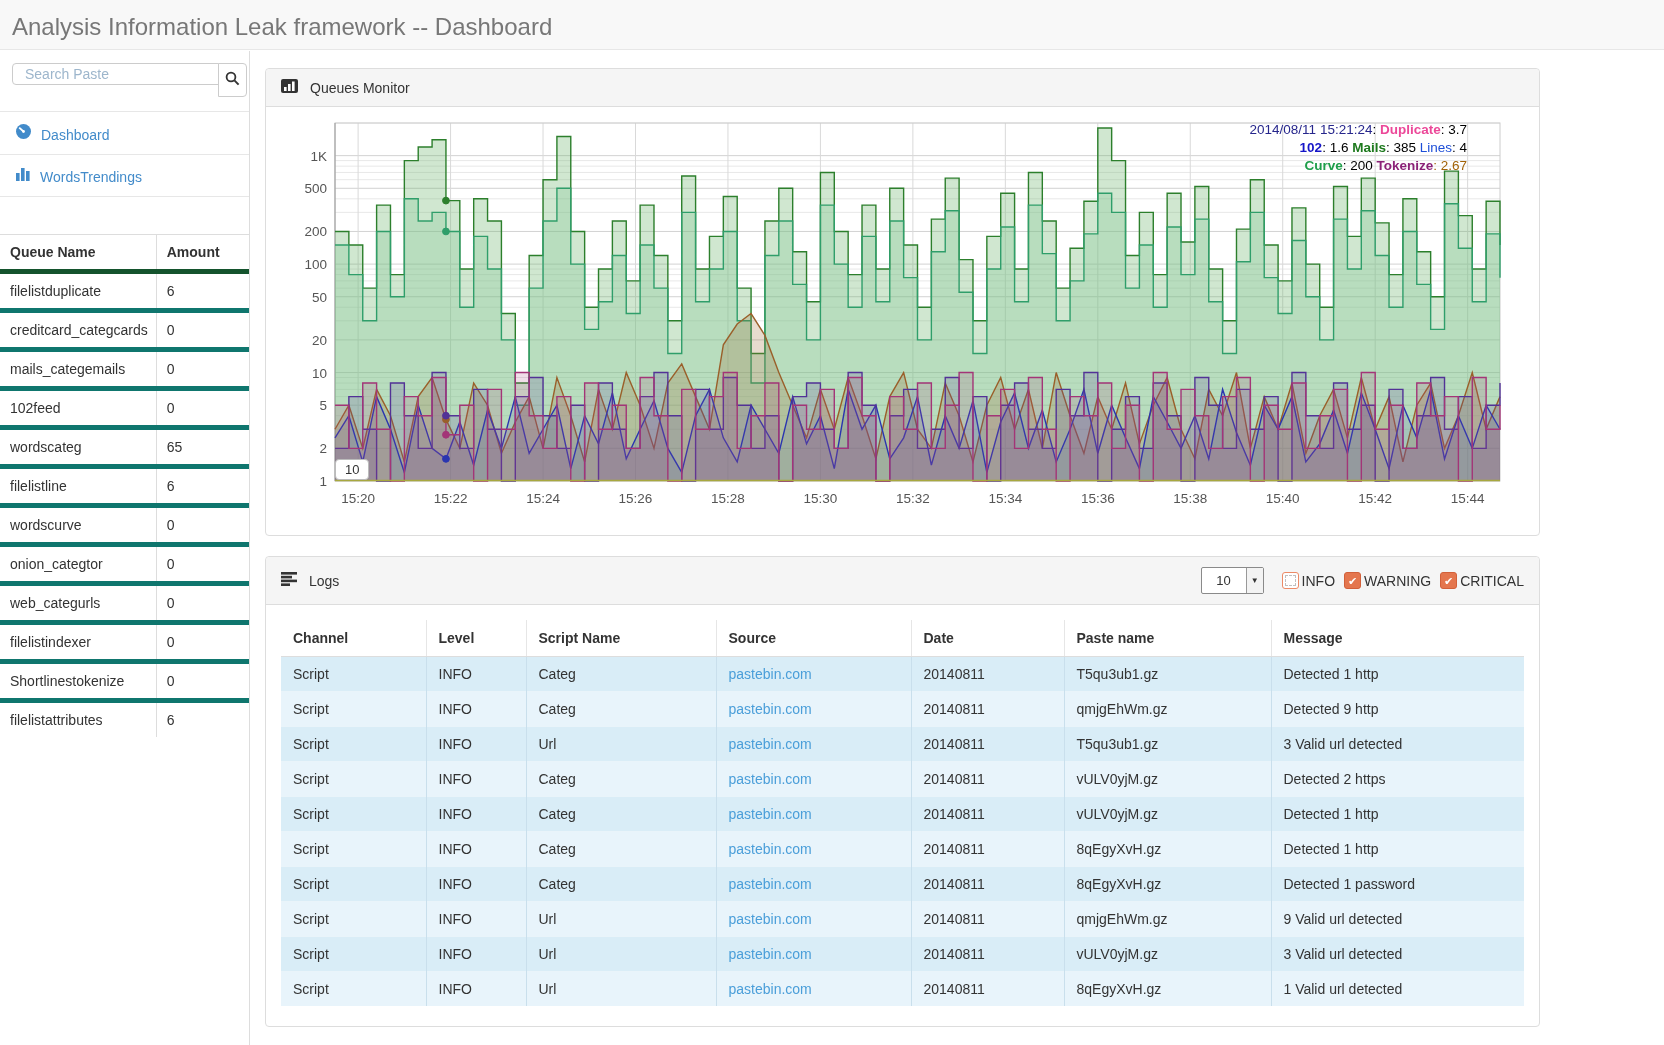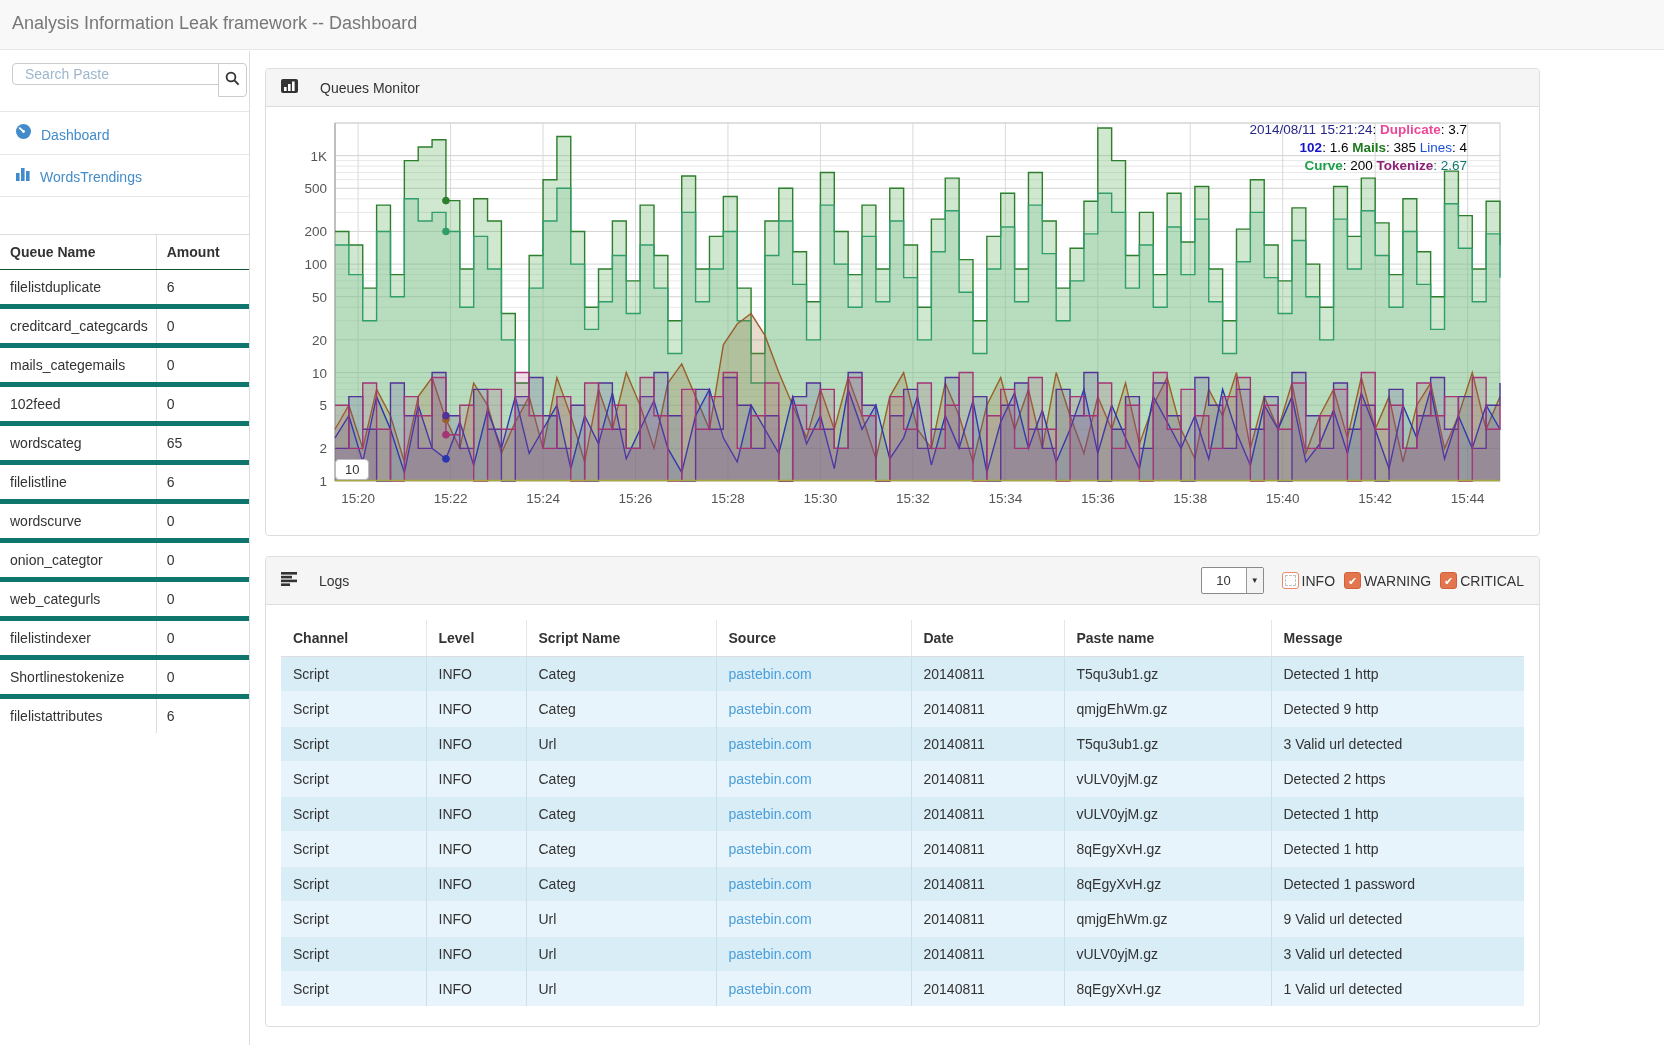--- a/index.html
+++ b/index.html
@@ -3,39 +3,39 @@
 <meta charset="utf-8">
 <style>
   * { box-sizing: border-box; }
   html,body { margin:0; padding:0; }
   body {
     width:1664px; height:1045px; overflow:hidden; background:#fff;
     font-family:"Liberation Sans", sans-serif; font-size:14px; color:#333;
   }
   
   .navbar { height:50px; background:#f8f8f8; border-bottom:1px solid #e7e7e7; }
-  .navbar-brand { display:inline-block; padding:13px 12px; font-size:18px; color:#777; }
+  .navbar-brand { display:inline-block; padding:13px 12px; font-size:24px; color:#777; }
   
   .sidebar { position:absolute; top:51px; left:0; bottom:0; width:250px; background:#fff; border-right:1px solid #ddd; }
   .search-group { display:flex; margin:12px; }
   .search-input { flex:1; height:22px; padding:6px 12px; border:1px solid #ccc; border-radius:4px 0 0 4px; font-size:14px; color:#555; outline:none; font-family:inherit; }
   .search-input::placeholder { color:#9db6cc; }
   .search-btn { width:42px; height:34px; margin-left:-1px; background:#fff; border:1px solid #ccc; border-radius:0 4px 4px 0; cursor:pointer; display:flex; align-items:center; justify-content:center; }
   .side-nav { margin-top:14px; border-top:1px solid #e7e7e7; }
   .side-nav-item { display:flex; align-items:flex-end; gap:9px; padding:11px 15px; border-bottom:1px solid #e7e7e7; color:#428bca; cursor:pointer; }
   .queue-table { width:100%; margin-top:37px; border-collapse:collapse; font-size:14px; }
-  .queue-table th { text-align:left; font-weight:bold; padding:9px 8px 9px 10px; border-top:1px solid #ddd; border-bottom:1px solid #14532d;margin-top:8px; }
+  .queue-table th { text-align:left; font-weight:bold; padding:9px 8px 9px 10px; border-top:1px solid #ddd; border-bottom:5px solid #14532d;margin-top:8px; }
   .queue-table td { padding:9px 8px 9px 10px; border-top:5px solid #0f766e; }
   .queue-table th:first-child, .queue-table td:first-child { width:150px; border-right:1px solid #ddd; }
   .queue-table tr:first-child td { border-top:none; }
   
   .main { position:absolute; left:265px; top:68px; width:1275px; }
   .panel { background:#fff; border:1px solid #ddd; border-radius:4px; margin-bottom:20px; }
   .panel-heading { background:#f5f5f5; border-bottom:1px solid #ddd; border-radius:4px 4px 0 0; padding:10px 15px; display:flex; align-items:center; justify-content:space-between; }
-  .panel-title { display:flex; align-items:center; gap:22px; color:#333; }
+  .panel-title { display:flex; align-items:center; gap:12px; color:#333; }
   .heading-controls { display:flex; align-items:center; gap:7px; }
   
   .chart-body { position:relative; height:428px; padding:8px 12px 0 12px; }
   .chart-legend { position:absolute; top:14px; right:72px; text-align:right; font-size:13.5px; line-height:18px; z-index:3; }
   .chart-tooltip { position:absolute; left:69px; top:352px; background:#fff; border:1px solid #bbb; border-radius:4px; padding:2px 9px; font-size:13px; color:#333; z-index:3; }
   
   .sel { width:63px; height:27px; border:1px solid #8a8a8a; border-radius:2px; background:#fff; display:flex; cursor:pointer; }
   .sel-val { flex:1; text-align:center; line-height:25px; font-size:13px; color:#333; }
   .sel-arrow { width:17px; border-left:1px solid #999; background:#f3f3f3; display:flex; align-items:center; justify-content:center; font-size:8px; color:#333; }
   .cb-group { display:flex; align-items:center; gap:4px; margin-left:6px; }
@@ -259,21 +259,21 @@
           <circle cx="167.95238095238096" cy="85.60420160378891" r="3.4" fill="#2c7f2c" stroke="#2c7f2c"></circle>
           <circle cx="167.95238095238096" cy="116.45099877015522" r="3.4" fill="#2f9e6a" stroke="#2f9e6a"></circle>
           <circle cx="167.95238095238096" cy="304.3779555220102" r="3.4" fill="#9a5f2a" stroke="#9a5f2a"></circle>
           <circle cx="167.95238095238096" cy="343.8629840120182" r="3.4" fill="#2a35b0" stroke="#2a35b0"></circle>
           <circle cx="167.95238095238096" cy="300.70599262093145" r="3.4" fill="#523296" stroke="#523296"></circle>
           <circle cx="167.95238095238096" cy="319.7444277182931" r="3.4" fill="#a33577" stroke="#a33577"></circle>
         </svg>
       <div class="chart-legend" id="chart-legend">
           <div><span style="color: rgb(38, 38, 140);">2014/08/11 15:21:24</span><span style="color: rgb(0, 0, 0);">: </span><span style="color: #ec4899; font-weight: bold;">Duplicate</span><span style="color: rgb(0, 0, 0);">: 3.7</span></div>
           <div><span style="color: rgb(21, 21, 200); font-weight: bold;">102</span><span style="color: rgb(0, 0, 0);">: 1.6 </span><span style="color: rgb(30, 122, 30); font-weight: bold; margin-top: 44px;">Mails</span><span style="color: rgb(0, 0, 0);">: 385 </span><span style="color: #1d4ed8; font-weight: normal;">Lines</span><span style="color: rgb(0, 0, 0);">: 4</span></div>
-          <div><span style="color: rgb(30, 158, 74); font-weight: bold;">Curve</span><span style="color: rgb(0, 0, 0);">: 200 </span><span style="color: rgb(139, 34, 119); font-weight: bold;">Tokenize</span><span style="color: #0f766e;">: 2.67</span></div>
+          <div><span style="color: rgb(30, 158, 74); font-weight: bold;">Curve</span><span style="color: rgb(0, 0, 0);">: 200 </span><span style="color: rgb(139, 34, 119); font-weight: bold;">Tokenize</span><span style="color: #a16207;">: 2.67</span></div>
         </div>
       <div class="chart-tooltip">10</div>
     </div>
   </div>
 
   <div class="panel">
     <div class="panel-heading">
       <span class="panel-title">
         <span>
           <svg width="16" height="14" viewBox="0 0 16 14">

